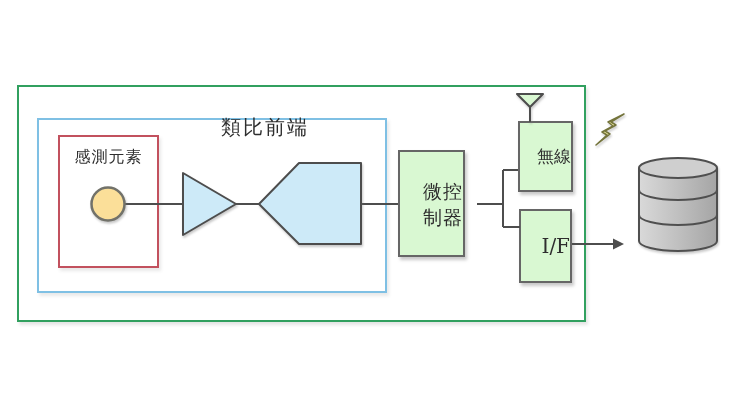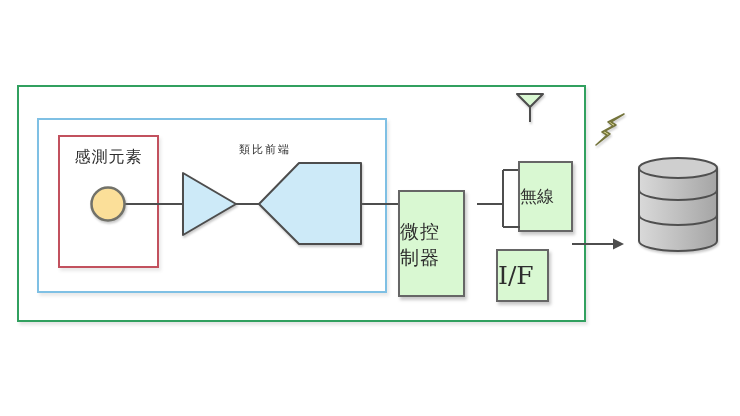--- a/index.html
+++ b/index.html
@@ -7,28 +7,28 @@
          font-family:"DejaVu Sans","Liberation Sans",sans-serif;}
   .frame{position:absolute;box-sizing:border-box;background:#ffffff;}
   .frame-green{left:17px;top:85px;width:569px;height:237px;border:2px solid #31a05f;
                box-shadow:2px 3px 3px rgba(160,160,160,.28), inset 0 0 0 2px rgba(255,255,255,.9);}
   .frame-blue{left:37px;top:118px;width:350px;height:175px;border:2px solid #7fc0e4;
               box-shadow:2px 3px 3px rgba(170,170,170,.25);}
   .frame-red{left:58px;top:135px;width:101px;height:133px;border:2px solid #c2515e;
              box-shadow:2px 3px 3px rgba(170,170,170,.25);}
   .lbl{position:absolute;color:#2e2e2e;text-align:center;white-space:nowrap;}
   .lbl-sensing{left:56px;top:147px;width:105px;font-size:16px;letter-spacing:1px;}
-  .lbl-afe{left:203px;top:142px;width:124px;font-size:11px;letter-spacing:2px;}
+  .lbl-afe{left:203px;top:114px;width:124px;font-size:20px;letter-spacing:2px;}
   .block{position:absolute;box-sizing:border-box;background:#d9f8d2;border:2px solid #666666;
          box-shadow:2px 3px 3px rgba(120,120,120,.4);
-         display:flex;flex-direction:column;align-items:flex-start;justify-content:center;
-         color:#2e2e2e;margin-top:40px;}
+         display:flex;flex-direction:column;align-items:flex-end;justify-content:center;
+         color:#2e2e2e;}
   .block-mcu{left:398px;top:150px;width:67px;height:107px;font-size:19px;line-height:26px;letter-spacing:1px;}
   .block-wireless{left:518px;top:121px;width:55px;height:71px;font-size:17px;}
-  .block-if{left:496px;top:209px;width:53px;height:53px;font-size:25px;
+  .block-if{left:519px;top:209px;width:53px;height:74px;font-size:20px;
             font-family:"DejaVu Serif","Liberation Serif",serif;}
   svg.overlay{position:absolute;left:0;top:0;pointer-events:none;}
   .wire{stroke:#4d4d4d;stroke-width:2;fill:none;}
   .shape{fill:#cdeaf8;stroke:#4d4d4d;stroke-width:2;stroke-linejoin:round;}
   .sensor-dot{fill:#fbdf99;stroke:#72726a;stroke-width:2.5;}
   .antenna{fill:#d9f8d2;stroke:#4d4d4d;stroke-width:2;stroke-linejoin:round;}
   .bolt{fill:#f7f3a6;stroke:#74743c;stroke-width:1.5;stroke-linejoin:round;}
   .db-stroke{stroke:#4f4f4f;stroke-width:2;fill:none;}
   .arrowhead{fill:#4d4d4d;stroke:none;}
   .soft-shadow{filter:drop-shadow(1.5px 2px 1px rgba(120,120,120,.4));}

